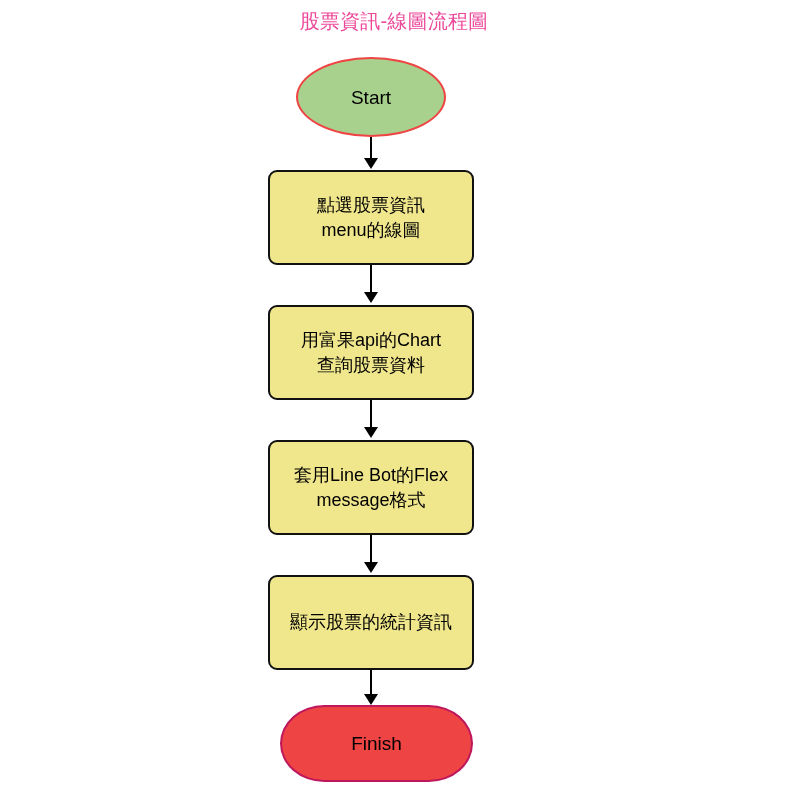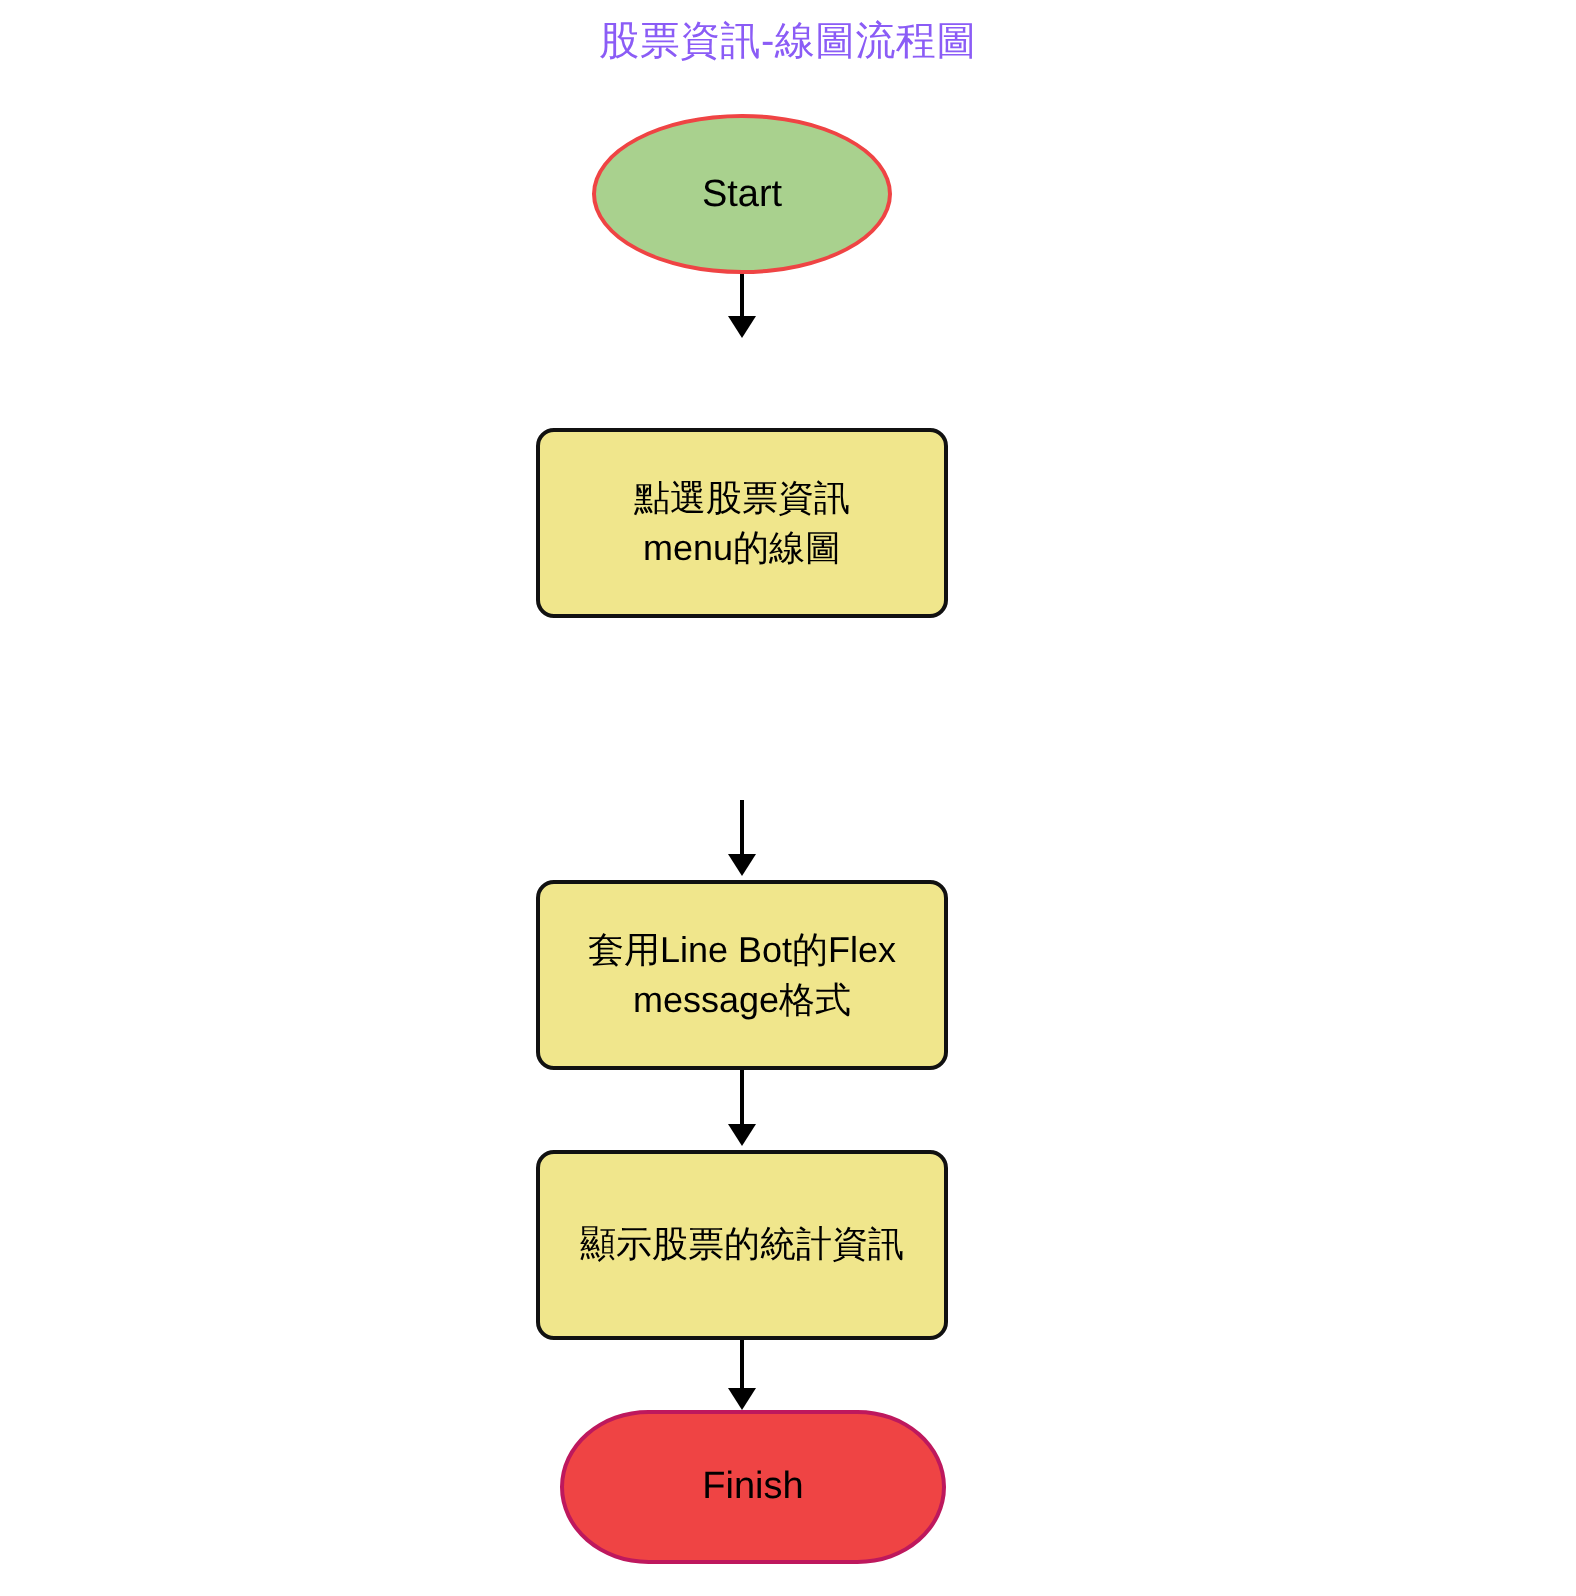--- a/index.html
+++ b/index.html
@@ -24,21 +24,21 @@
   }
 
   .chart-title {
     position: absolute;
     left: 0;
     top: 8px;
     width: 788px;
     text-align: center;
     font-size: 20px;
     line-height: 26px;
-    color: #8b5cf6;
+    color: #ec4899;
     letter-spacing: 0.2px;
     white-space: pre;
   }
 
   
   .node {
     position: absolute;
     box-sizing: border-box;
     display: flex;
     align-items: center;
@@ -88,21 +88,21 @@
     width: 206px;
     height: 95px;
     background: #f0e68c;
     border: 2px solid #111111;
     border-radius: 9px;
   }
   .node-process .node-label {
     padding: 0 3px;
   }
 
-  #node-process-1 { top: 170px; margin-top: 44px; }
+  #node-process-1 { top: 170px; }
   #node-process-2 { top: 305px; }
   #node-process-3 { top: 440px; }
   #node-process-4 { top: 575px; }
 
   
   .connector {
     position: absolute;
     left: 370px;
     width: 2px;
     background: #000000;
@@ -154,20 +154,24 @@
 
   <div class="node node-start" id="node-start">
     <span class="node-label">Start</span>
   </div>
 
   <div class="node node-process" id="node-process-1">
     <span class="node-label">點選股票資訊
 menu的線圖</span>
   </div>
 
+  <div class="node node-process" id="node-process-2">
+    <span class="node-label">用富果api的Chart
+查詢股票資料</span>
+  </div>
 
   <div class="node node-process" id="node-process-4">
     <span class="node-label">顯示股票的統計資訊</span>
   </div>
 
   <div class="node node-process" id="node-process-3">
     <span class="node-label">套用Line Bot的Flex
 message格式</span>
   </div>
 

